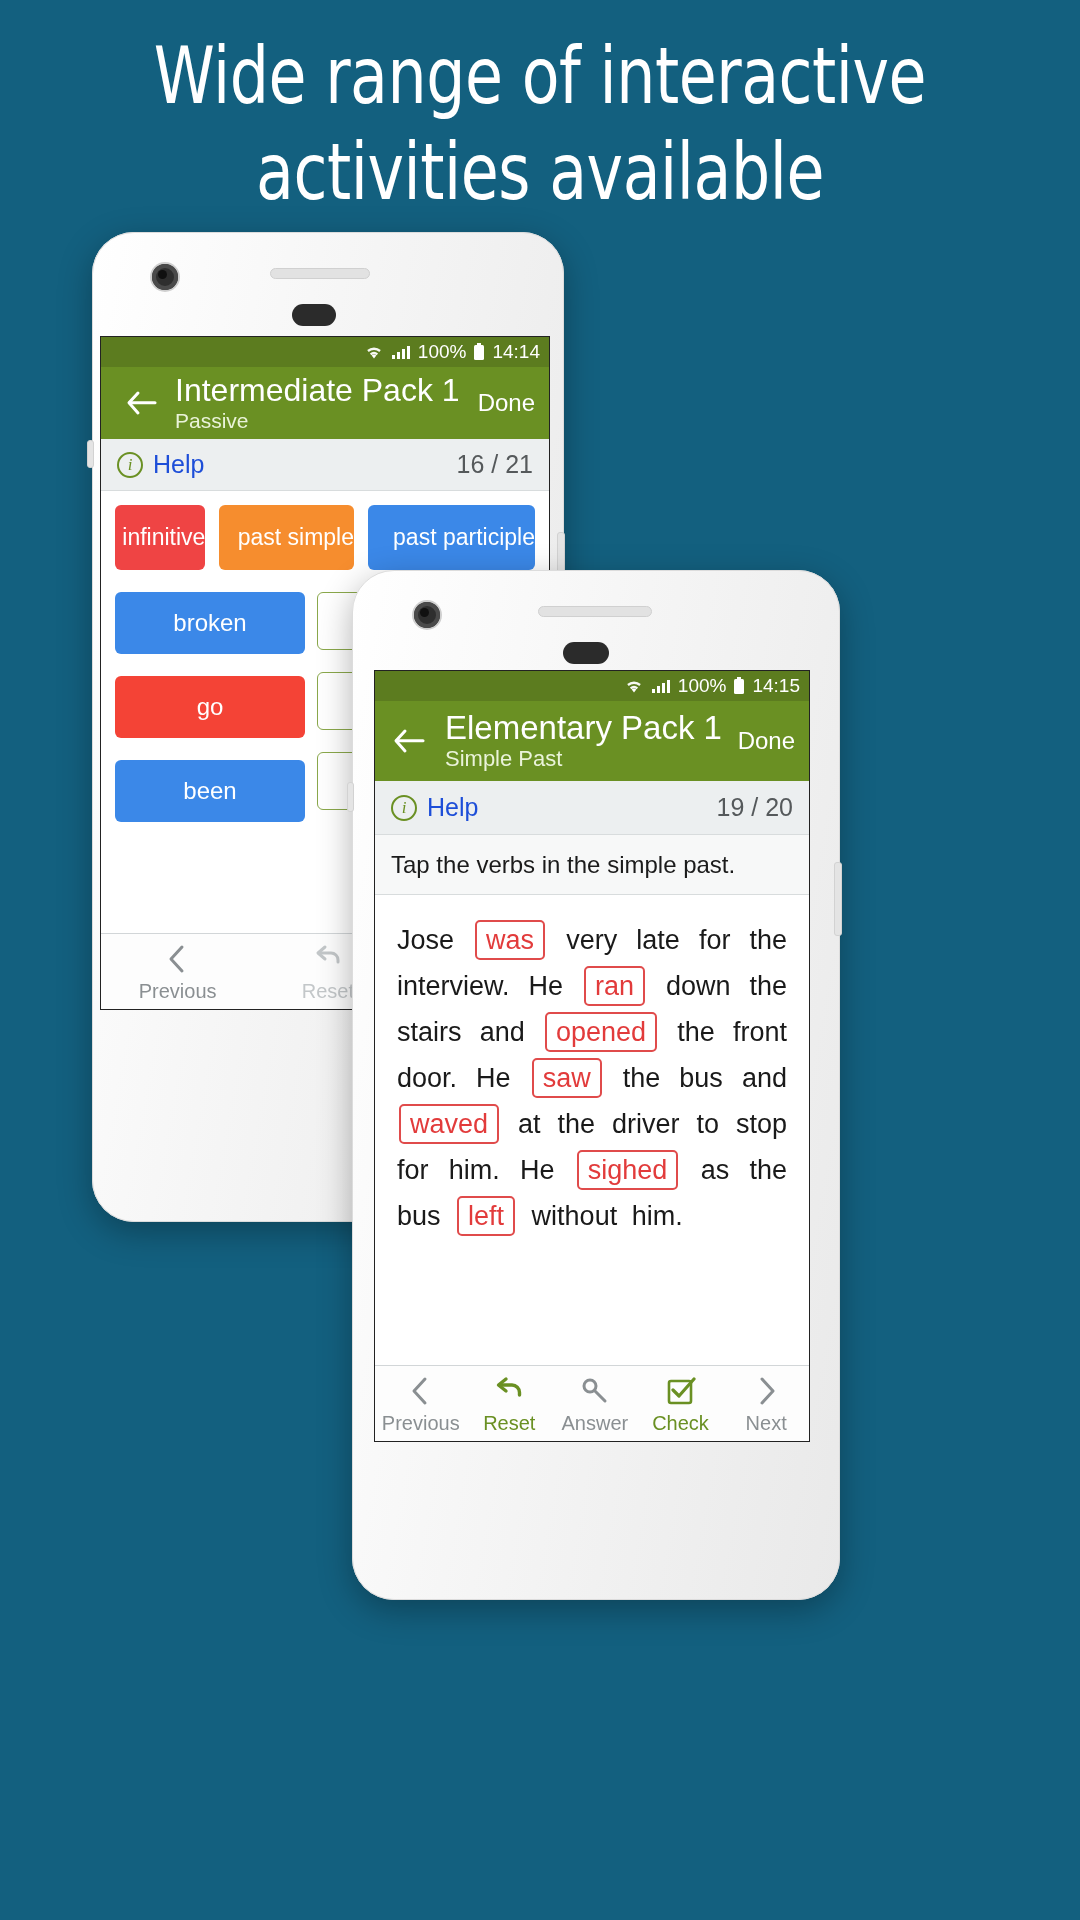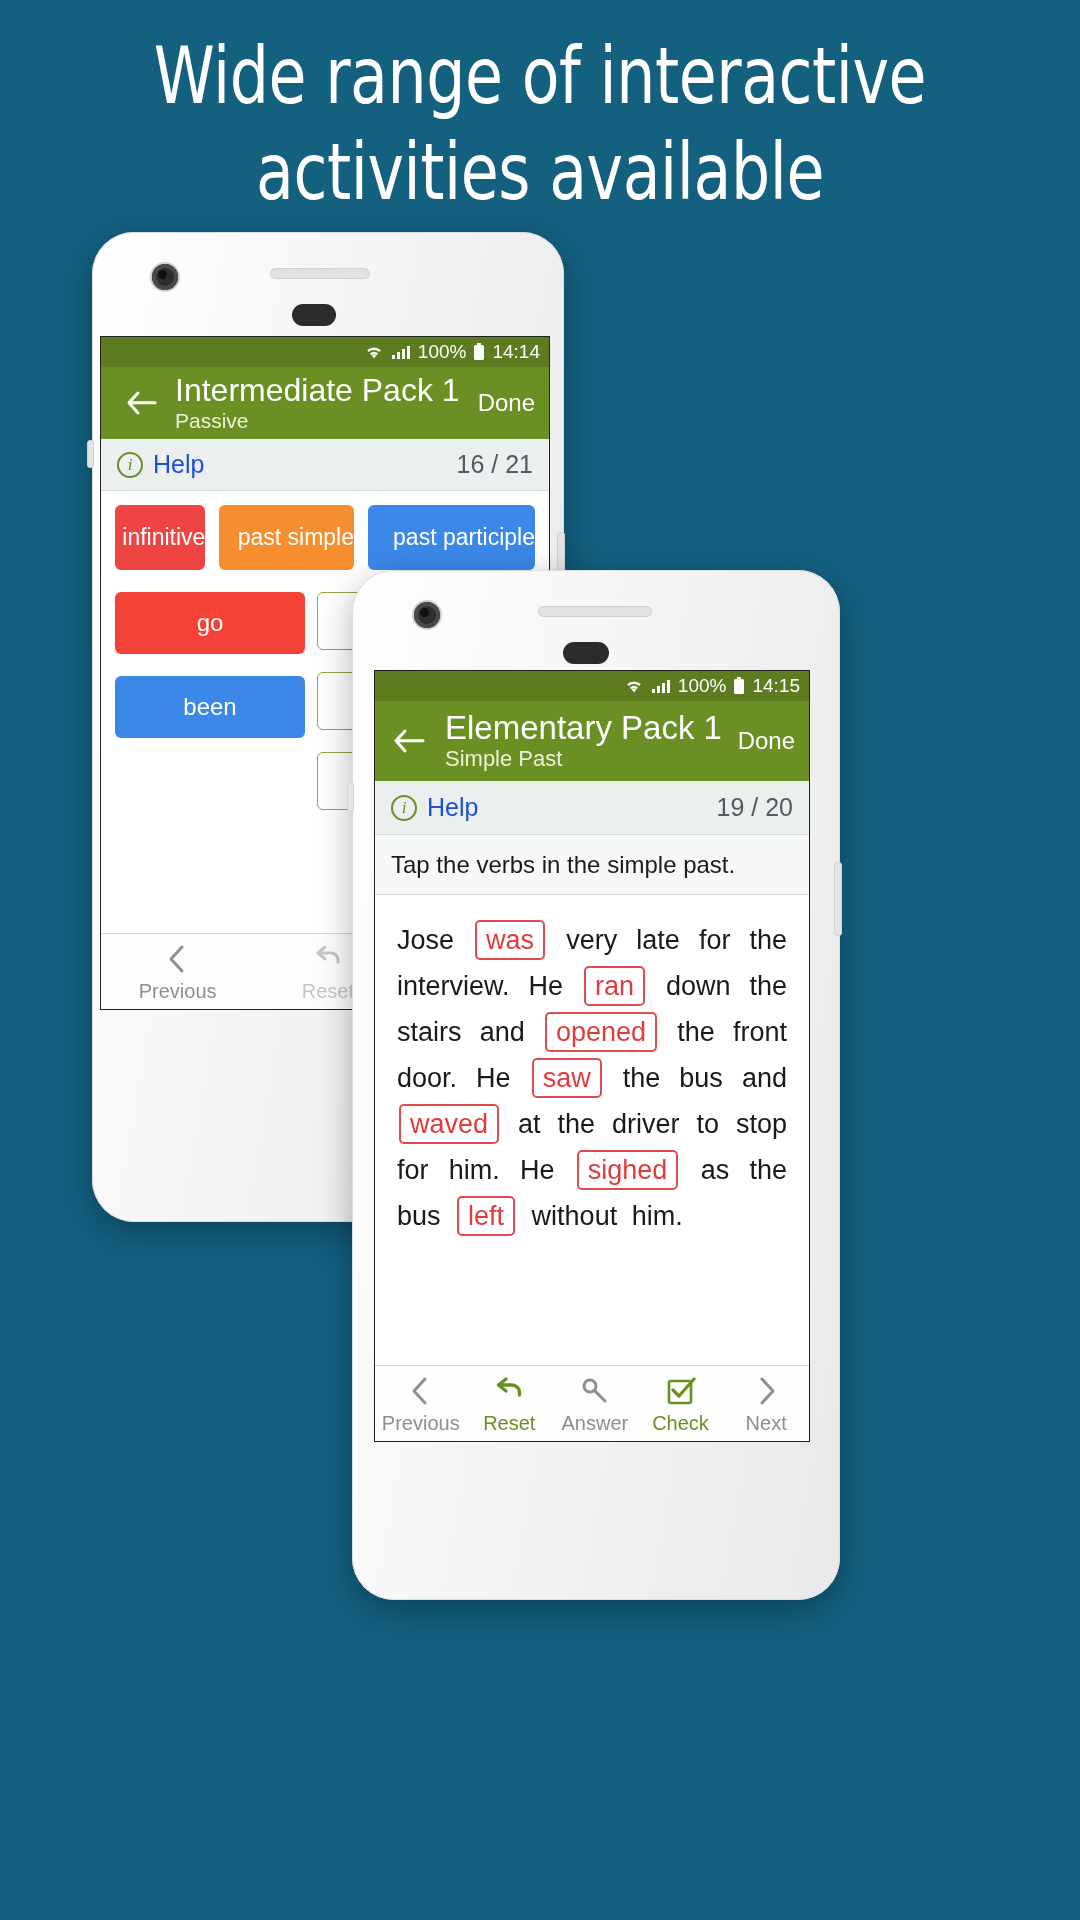--- a/index.html
+++ b/index.html
@@ -275,20 +275,21 @@
 
 
     <div class="chips-row">
       <div class="chip c0">infinitive</div>
       <div class="chip c1">past simple</div>
       <div class="chip c2">past participle</div>
     </div>
 
     <div class="words-area">
       <div class="words-col">
+        <div class="word-btn blue">broken</div>
         <div class="word-btn red">go</div>
         <div class="word-btn blue">been</div>
       </div>
       <div class="slot-col">
         <div class="slot"></div>
         <div class="slot"></div>
         <div class="slot"></div>
       </div>
     </div>
 

